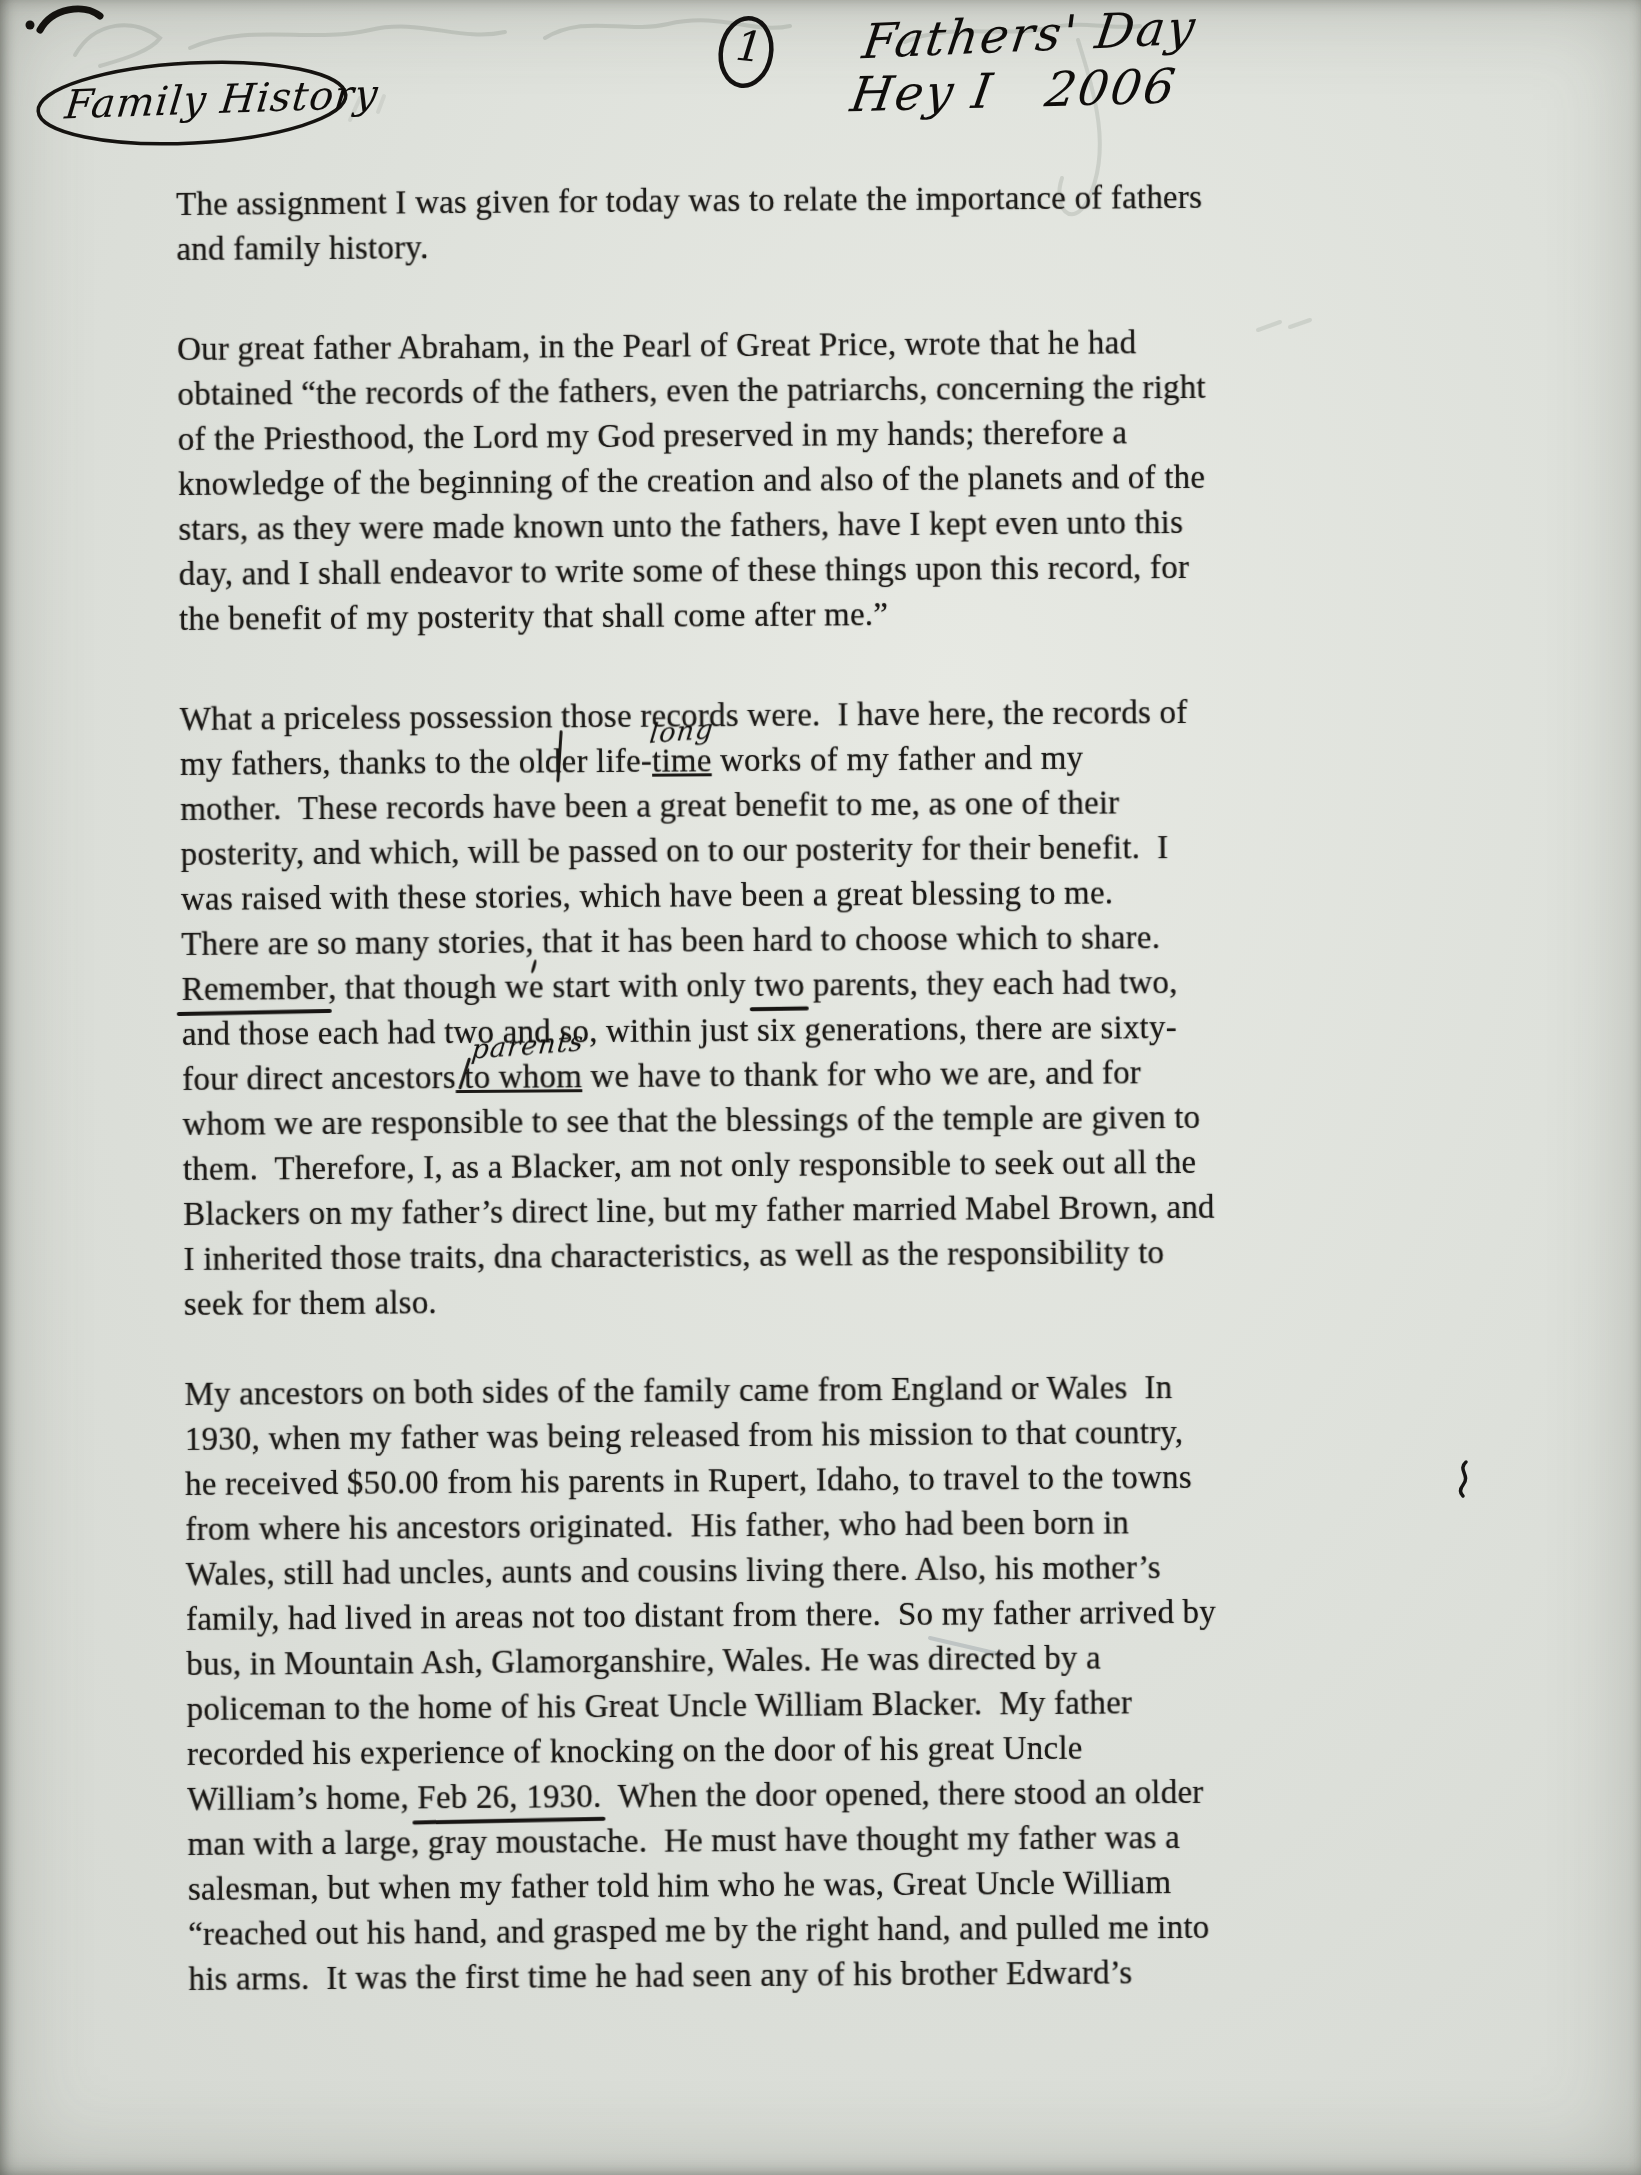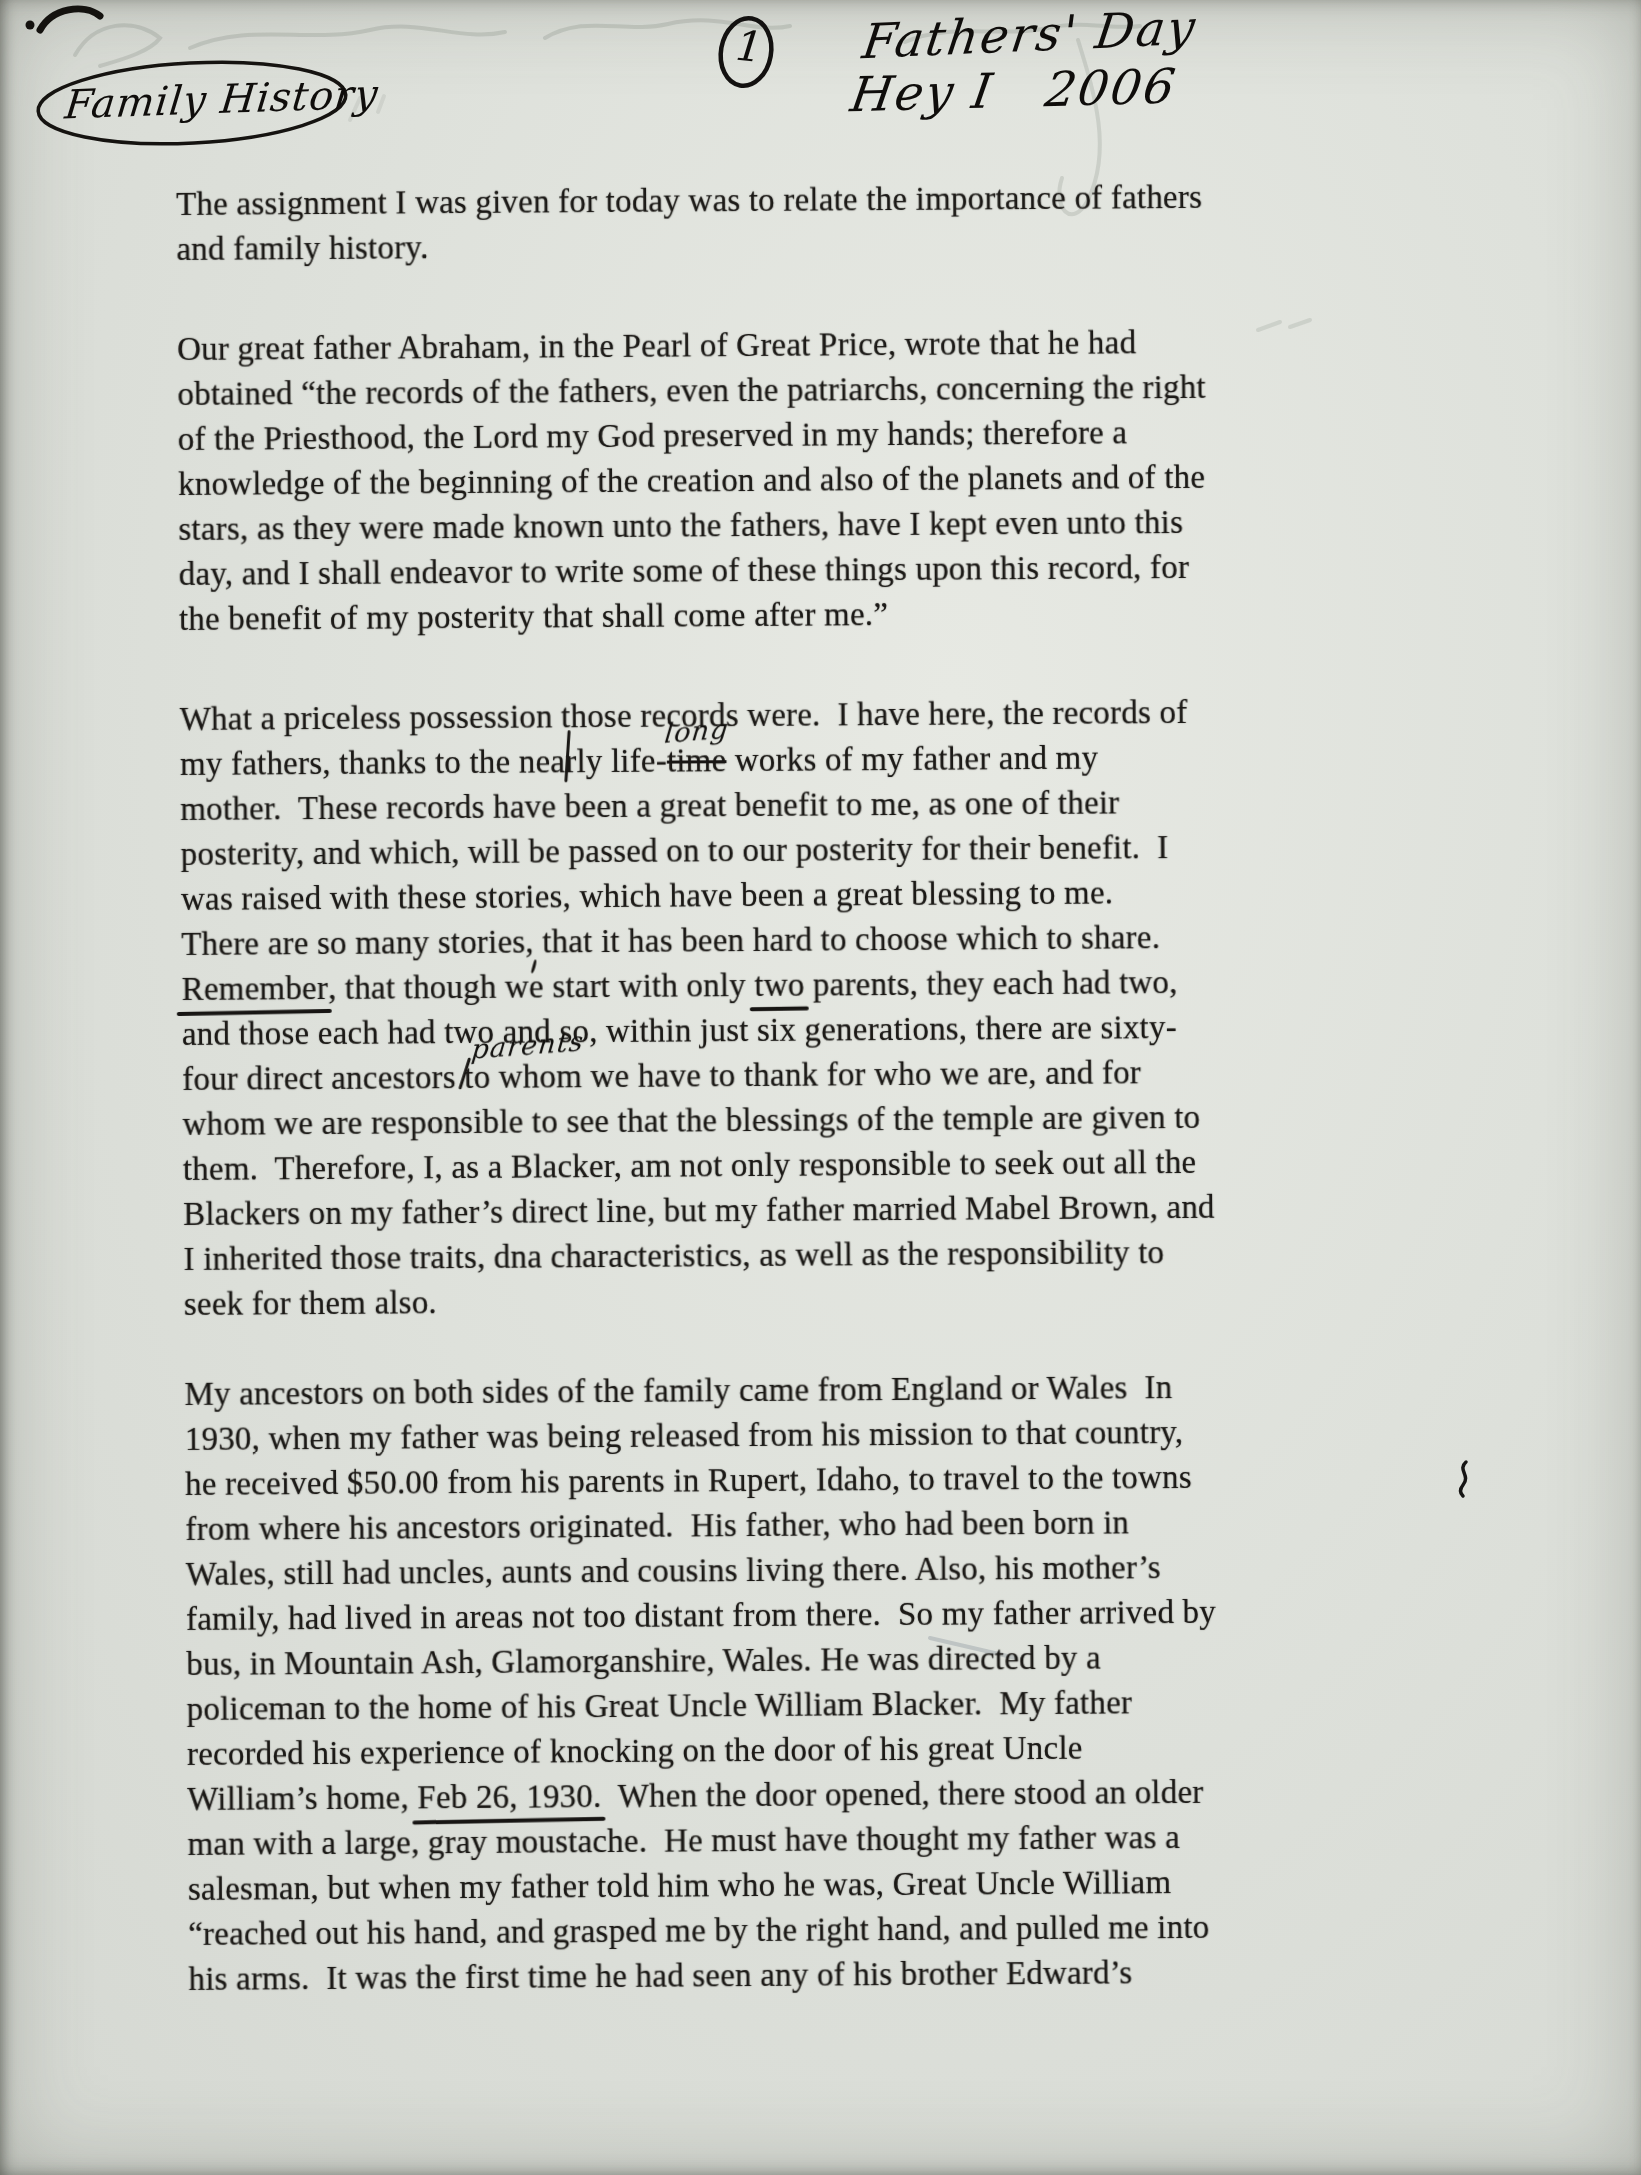--- a/index.html
+++ b/index.html
@@ -27,21 +27,21 @@
   .para{position:absolute;left:0;}
   .p1{top:0;}
   .p2{top:145px;}
   .p3{top:515px;}
   .p4{top:1190px;}
   .line{white-space:pre;height:45px;}
   .line span{white-space:pre;}
   
   .strike{text-decoration:line-through;text-decoration-thickness:3px;text-decoration-color:#181614;}
   
-  .has-above{position:relative;}
+  .has-above{position:relative;text-decoration:underline;}
   .above{
     position:absolute;left:-2px;top:-27px;
     font:italic 27px "DejaVu Serif",serif;color:#11100e;
     transform:skewX(-10deg) rotate(-4deg);letter-spacing:1px;
     text-shadow:none;white-space:nowrap;
   }
   .caret .above{left:16px;top:-29px;}
   
   .hand-underline{position:relative;}
   .hand-underline::after{
@@ -127,21 +127,21 @@
         <div class="line"><span>Our great father Abraham, in the Pearl of Great Price, wrote that he had</span></div>
         <div class="line"><span>obtained “the records of the fathers, even the patriarchs, concerning the right</span></div>
         <div class="line"><span>of the Priesthood, the Lord my God preserved in my hands; therefore a</span></div>
         <div class="line"><span>knowledge of the beginning of the creation and also of the planets and of the</span></div>
         <div class="line"><span>stars, as they were made known unto the fathers, have I kept even unto this</span></div>
         <div class="line"><span>day, and I shall endeavor to write some of these things upon this record, for</span></div>
         <div class="line"><span>the benefit of my posterity that shall come after me.”</span></div>
       </div>
     <div class="para p3">
         <div class="line"><span>What a priceless possession those records were.  I have here, the records of</span></div>
-        <div class="line"><span>my fathers, thanks to the </span><span class="pen-slash">nearly</span><span> life-</span><span class="strike has-above">time<span class="above">long</span></span><span> works of my father and my</span></div>
+        <div class="line"><span>my fathers, thanks to the </span><span class="pen-slash">older</span><span> life-</span><span class="strike has-above">time<span class="above">long</span></span><span> works of my father and my</span></div>
         <div class="line"><span>mother.  These records have been a great benefit to me, as one of their</span></div>
         <div class="line"><span>posterity, and which, will be passed on to our posterity for their benefit.  I</span></div>
         <div class="line"><span>was raised with these stories, which have been a great blessing to me.</span></div>
         <div class="line"><span class="comma-mark">There are so many stories,</span><span> that it has been hard to choose which to share.</span></div>
         <div class="line"><span class="hand-underline">Remember</span><span>, that though we start with only </span><span class="hand-underline">two</span><span> parents, they each had two,</span></div>
         <div class="line"><span>and those each had two and so, within just six generations, there are sixty-</span></div>
         <div class="line"><span>four direct ancestors</span><span class="caret has-above"> to whom<span class="above">parents</span></span><span> we have to thank for who we are, and for</span></div>
         <div class="line"><span>whom we are responsible to see that the blessings of the temple are given to</span></div>
         <div class="line"><span>them.  Therefore, I, as a Blacker, am not only responsible to seek out all the</span></div>
         <div class="line"><span>Blackers on my father’s direct line, but my father married Mabel Brown, and</span></div>

